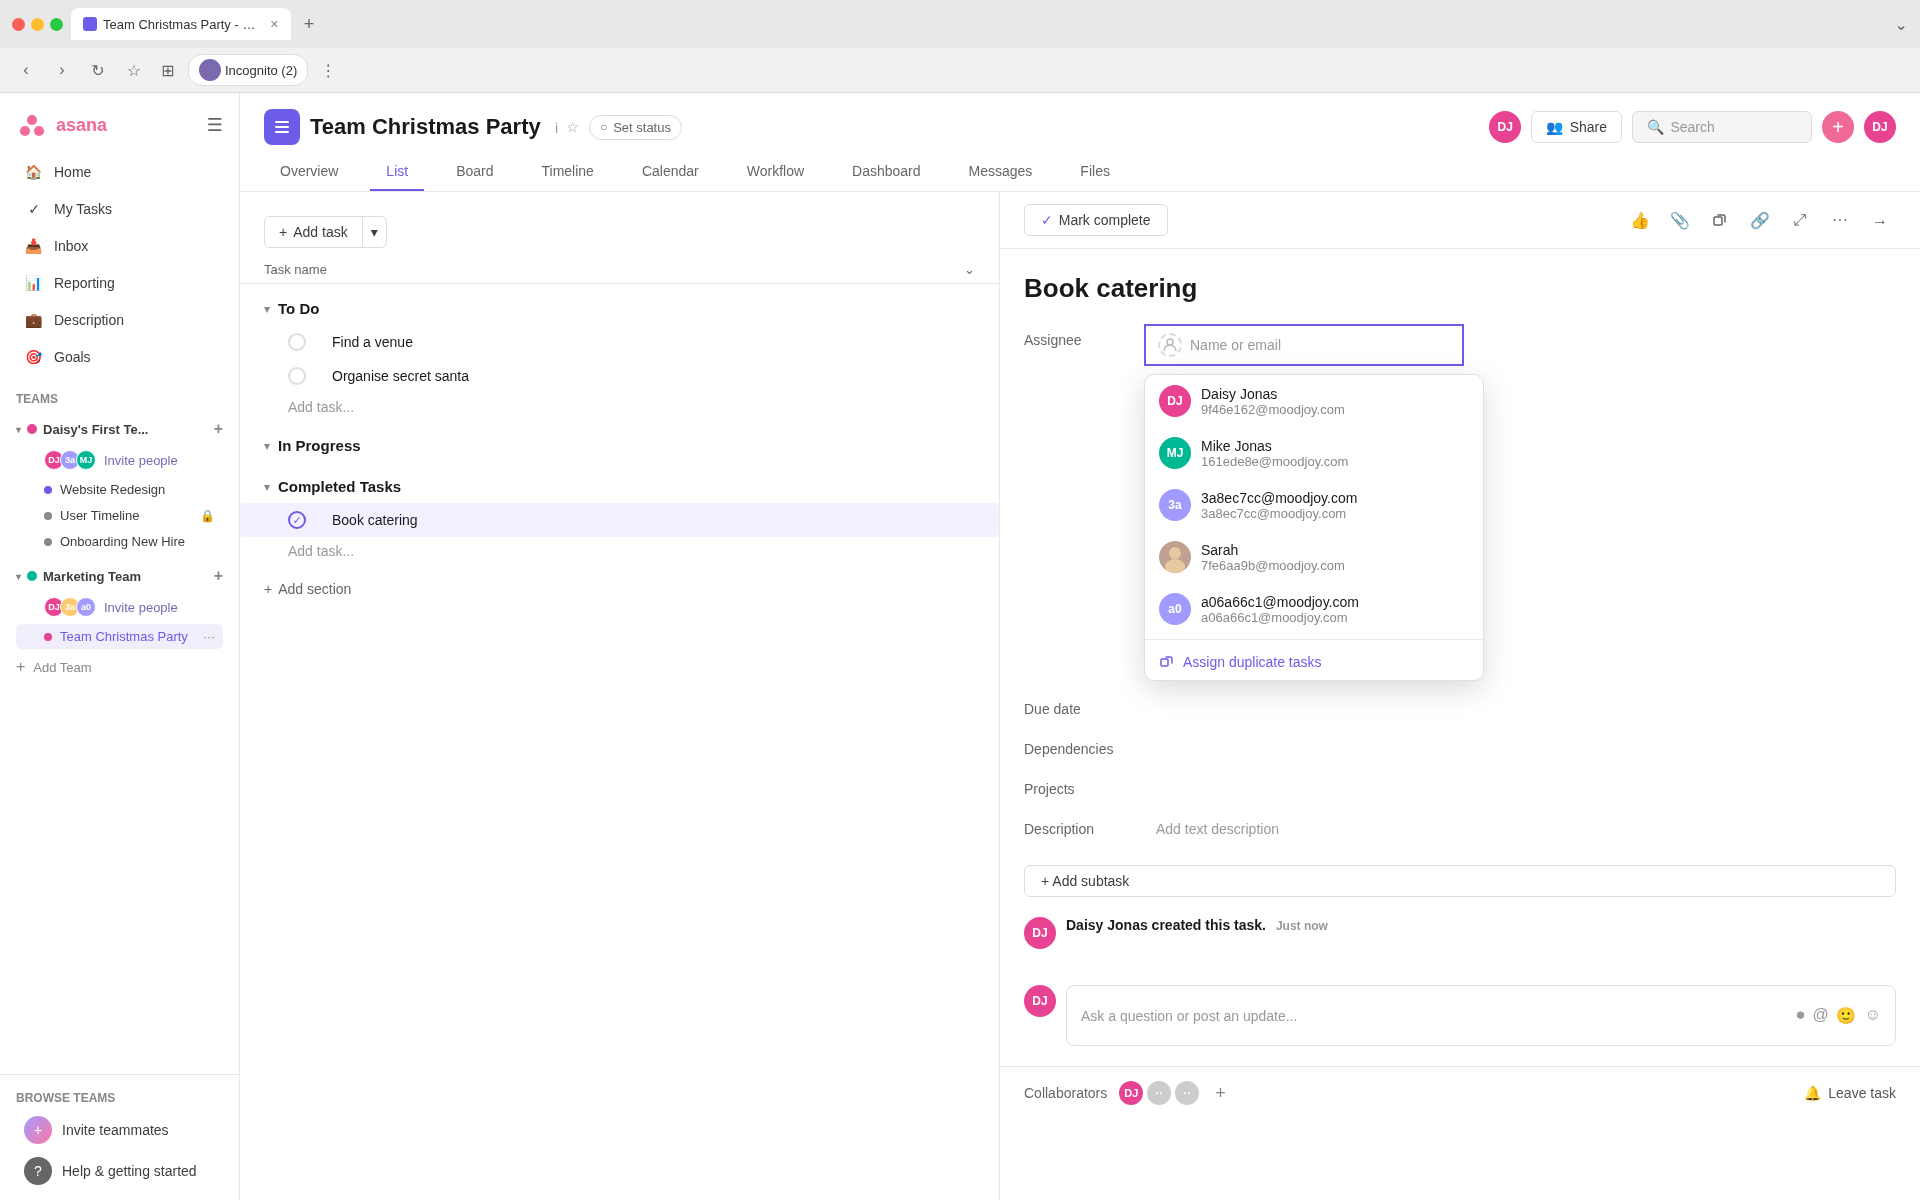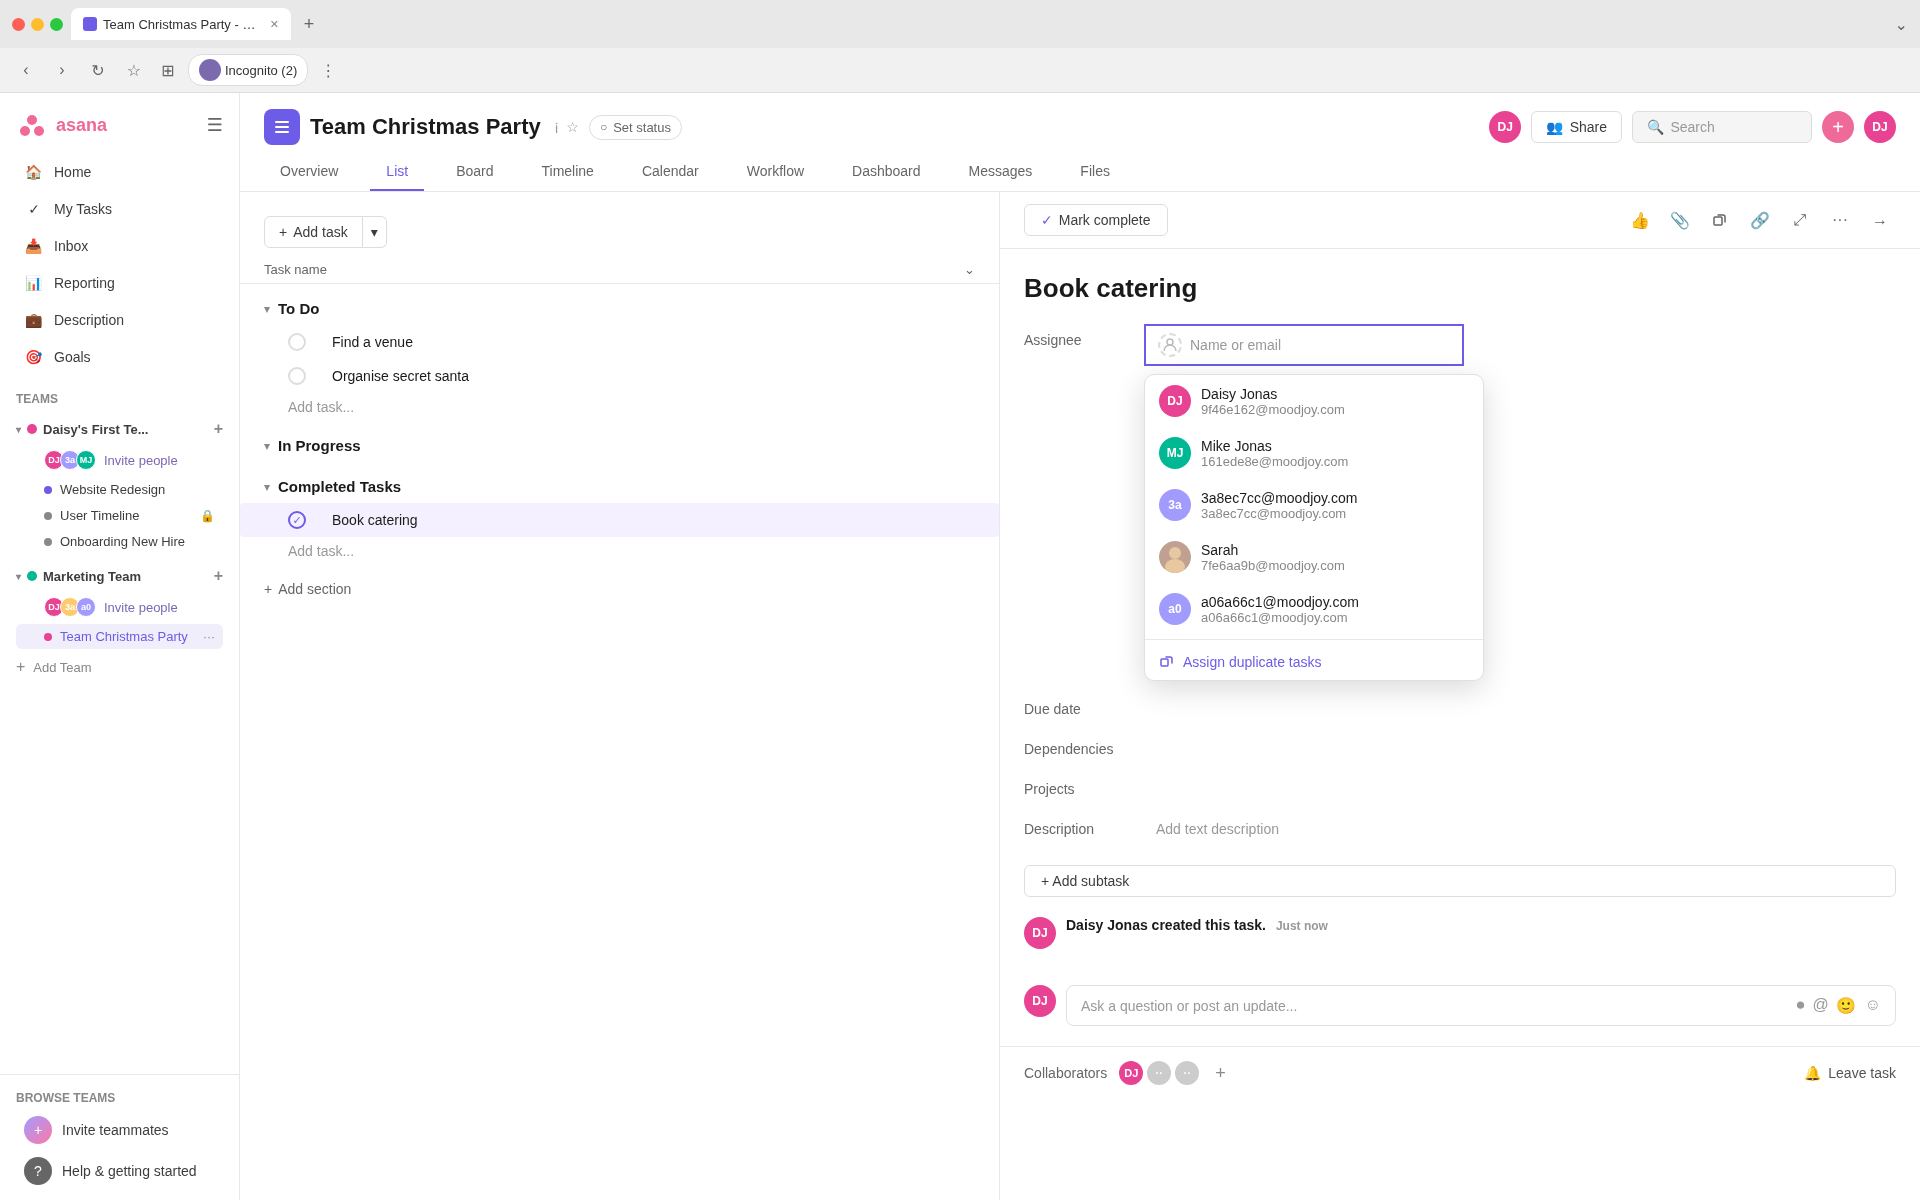--- a/index.html
+++ b/index.html
@@ -116,21 +116,21 @@
 
     .task-activity { padding: 0 24px 20px; }
     .activity-item { display: flex; gap: 10px; margin-bottom: 16px; }
     .activity-avatar { width: 32px; height: 32px; border-radius: 50%; background: #e84393; display: flex; align-items: center; justify-content: center; color: #fff; font-size: 12px; font-weight: 700; flex-shrink: 0; }
     .activity-content { flex: 1; }
     .activity-text { font-size: 14px; color: #1a1a1a; }
     .activity-text span { font-weight: 600; }
     .activity-time { font-size: 12px; color: #999; }
     .comment-input { display: flex; gap: 10px; padding: 0 24px 20px; }
     .comment-avatar { width: 32px; height: 32px; border-radius: 50%; background: #e84393; display: flex; align-items: center; justify-content: center; color: #fff; font-size: 12px; font-weight: 700; flex-shrink: 0; }
-    .comment-box { flex: 1; border: 1px solid #e0e0e0; border-radius: 8px; padding: 10px 14px; font-size: 14px; color: #999; }
+    .comment-box { flex: 1; border: 1px solid #e0e0e0; border-radius: 8px; padding: 20px 14px; font-size: 14px; color: #999; }
     .comment-box-inner { display: flex; justify-content: space-between; align-items: center; }
     .comment-icons { display: flex; gap: 8px; color: #999; font-size: 16px; }
     .collaborators-bar { display: flex; align-items: center; gap: 10px; padding: 12px 24px; border-top: 1px solid #e8e8e8; }
     .collab-label { font-size: 14px; color: #666; }
     .collab-avatars { display: flex; gap: -4px; }
     .collab-avatar { width: 28px; height: 28px; border-radius: 50%; background: #e84393; display: flex; align-items: center; justify-content: center; color: #fff; font-size: 11px; font-weight: 700; border: 2px solid #fff; }
     .leave-task-btn { margin-left: auto; display: flex; align-items: center; gap: 6px; font-size: 14px; color: #555; cursor: pointer; }
 
     .relative-pos { position: relative; }
   </style>

